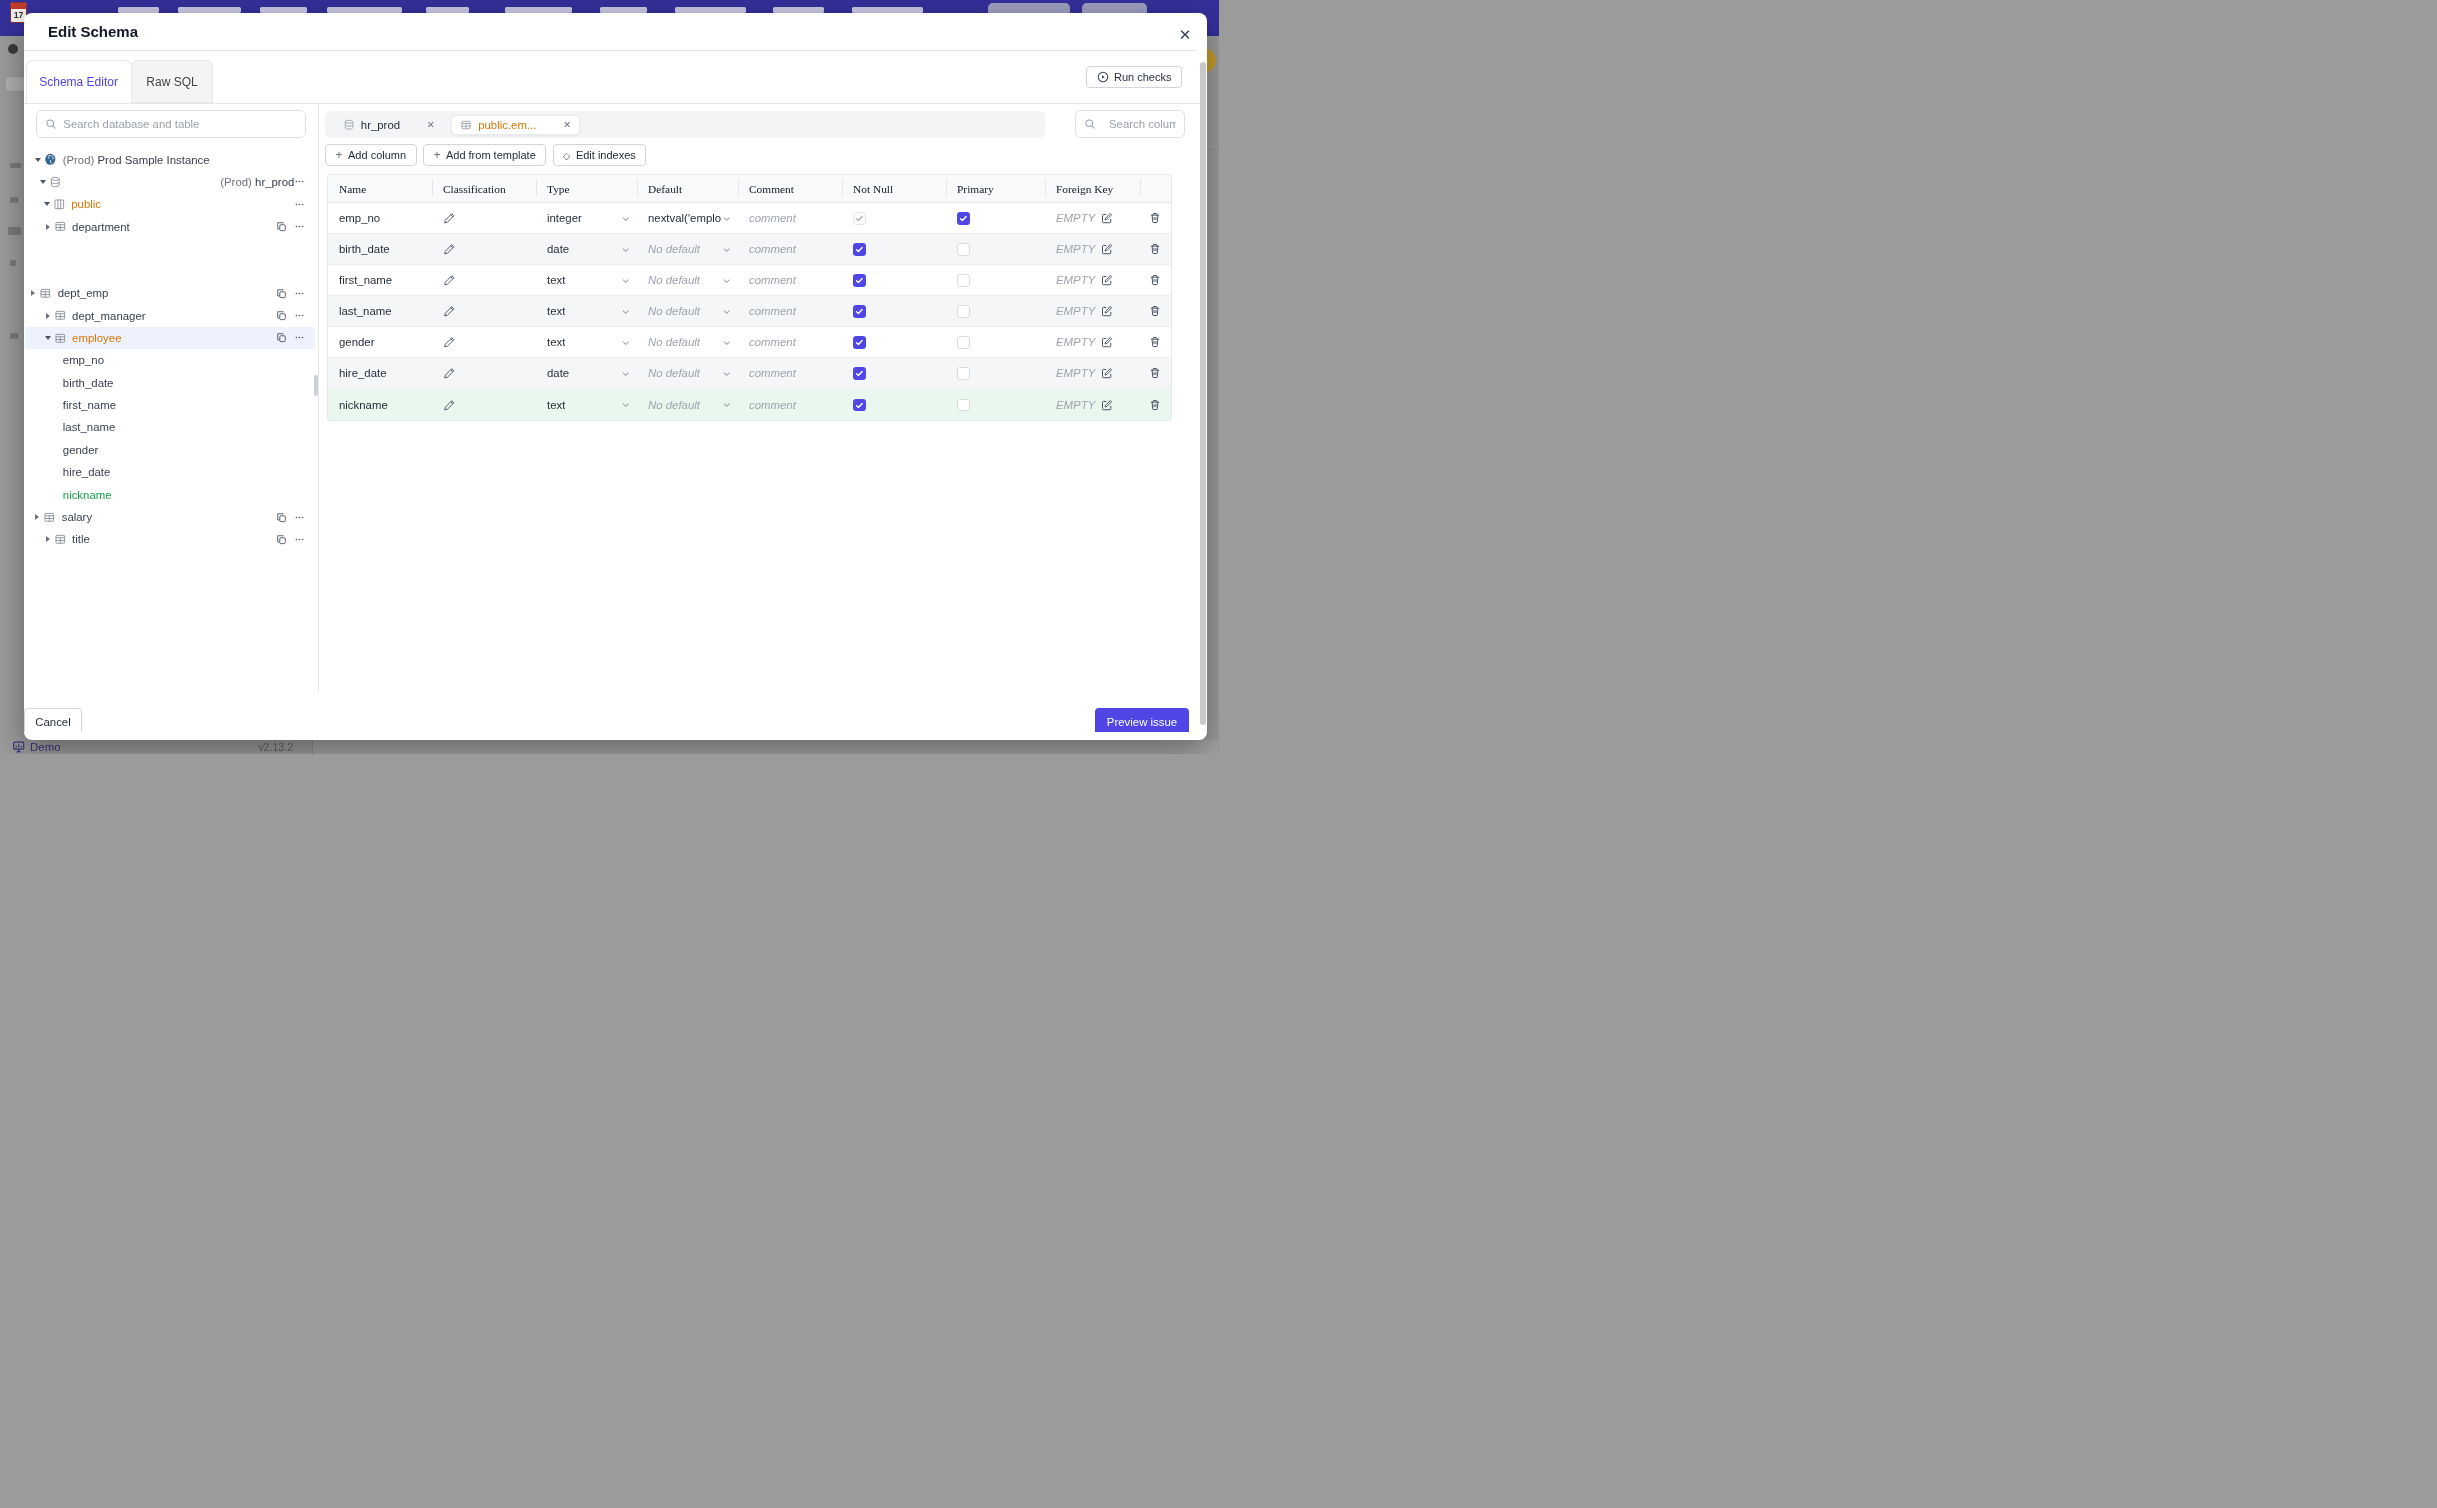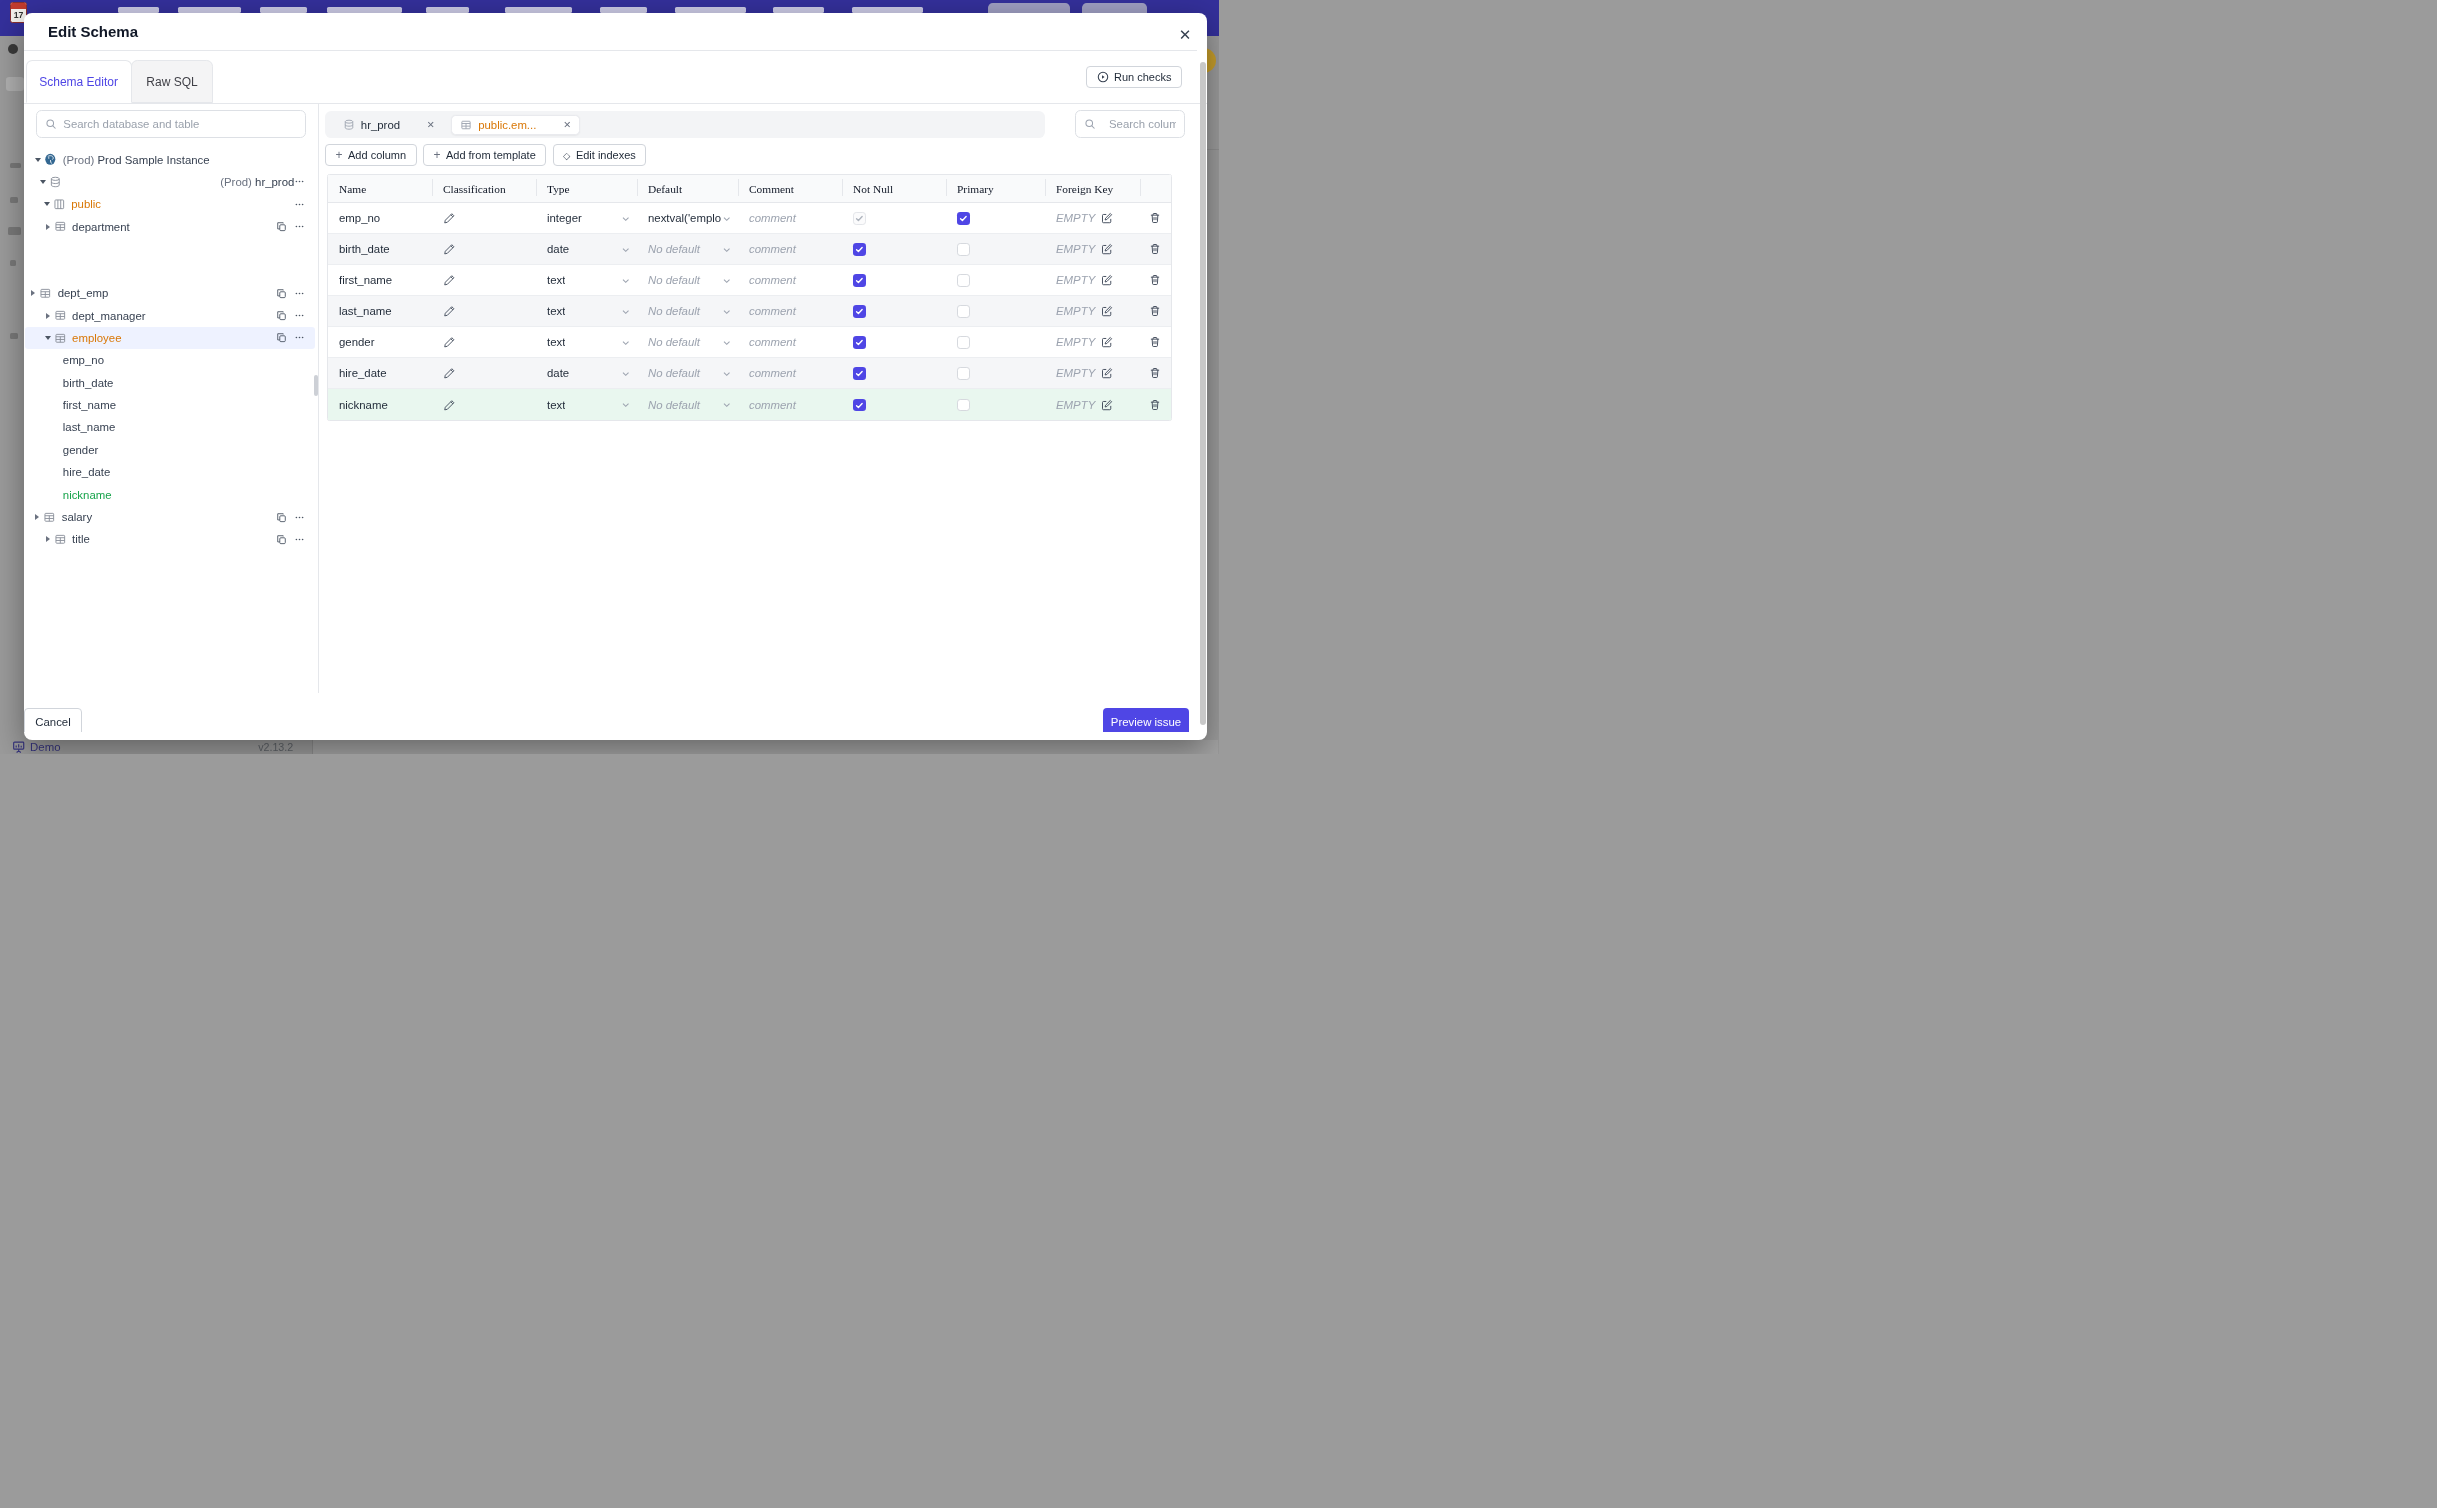--- a/index.html
+++ b/index.html
@@ -105,21 +105,21 @@
   .cb.checked-disabled{background:#fbfbfc;border:0.8px solid #e4e6ea;color:#aeb4bd;}
   .fk-edit{width:12.6px;height:12.6px;margin-left:5.5px;color:#374151;cursor:pointer;}
   .fk-edit svg,.trash svg{width:12px;height:12px;display:block;}
   .trash{width:12.6px;height:12.6px;color:#374151;cursor:pointer;margin-left:3.2px;}
 
   
   #footer-clip{position:absolute;left:0;bottom:8px;width:1183px;height:24px;overflow:hidden;}
   #footer-inner{display:flex;justify-content:space-between;gap:8.7px;padding-right:18px;}
   .btn{height:28px;border-radius:4px;font-size:11.4px;display:flex;align-items:center;justify-content:center;cursor:pointer;}
   #btn-cancel{width:58px;background:#fff;border:0.8px solid #d1d5db;color:#1f2937;}
-  #btn-primary{width:86px;background:var(--accent,#4f46e5);color:#fff;border:none;}
+  #btn-primary{width:94px;background:var(--accent,#4f46e5);color:#fff;border:none;}
   #modal-thumb{position:absolute;left:1176px;top:49px;width:5.5px;height:663px;border-radius:3.2px;background:#c8c8c8;}
 </style>
 </head>
 <body>
 
 <div id="page">
 
   <div id="banner">
     <div id="cal">
       <div class="cal-top"></div>

